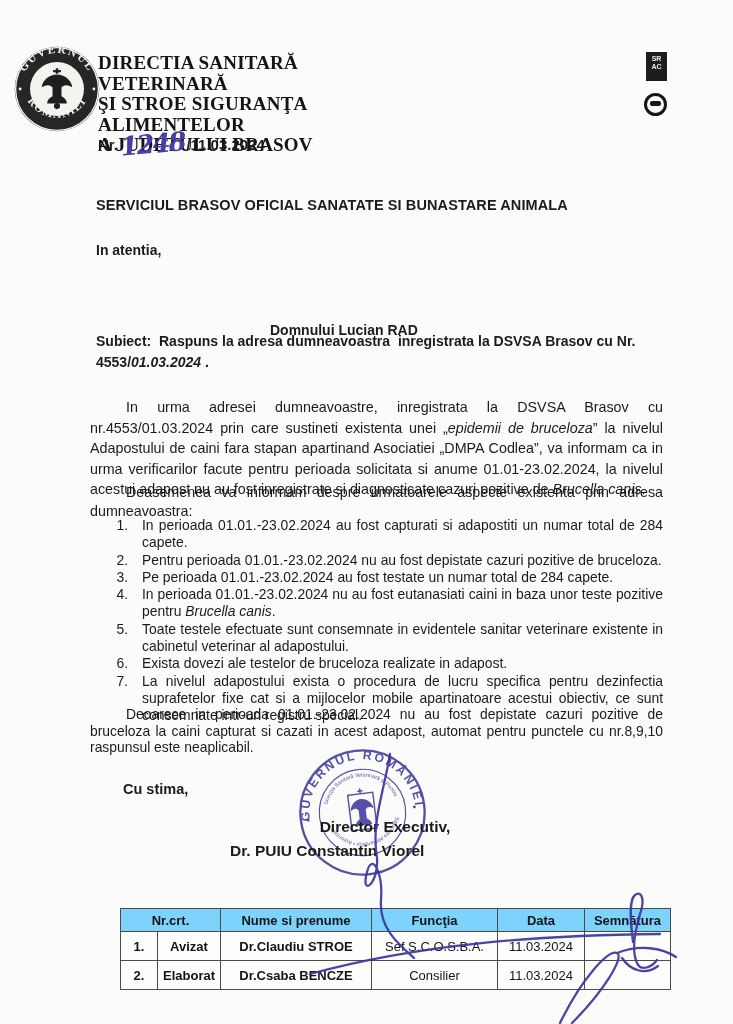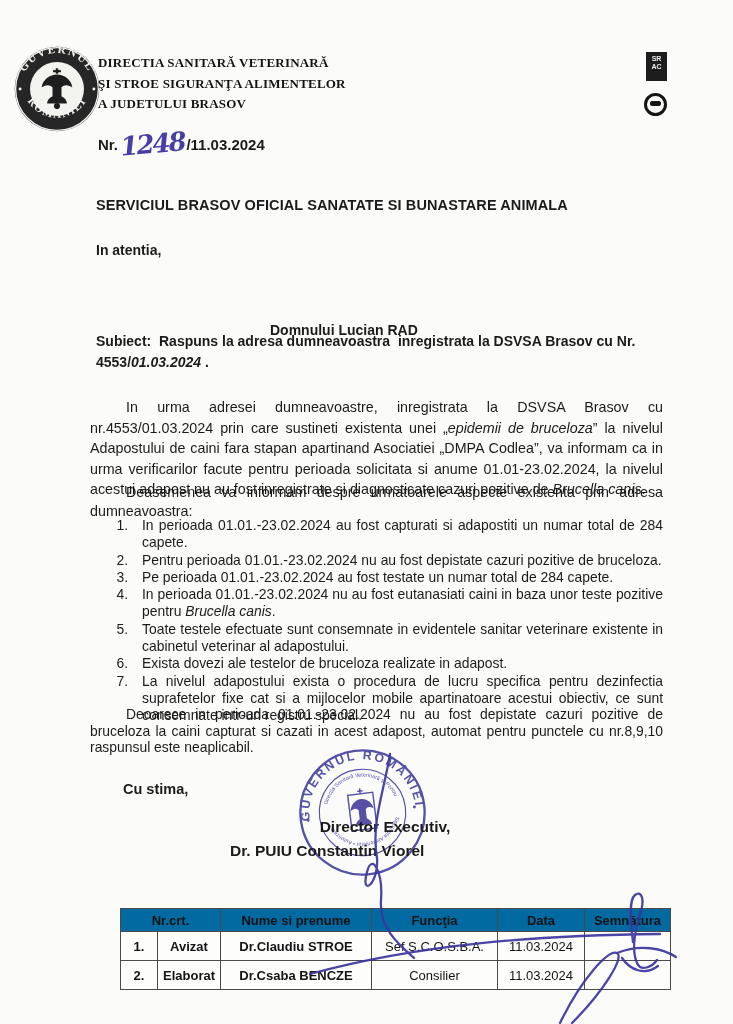--- a/index.html
+++ b/index.html
@@ -7,21 +7,21 @@
     position:relative;width:733px;height:1024px;margin:0 auto;
     background:#fbfbf9;overflow:hidden;
     font-family:"Liberation Sans","DejaVu Sans",sans-serif;
     color:#1b1b1b;
   }
   .abs{position:absolute;}
   
   .seal{left:12px;top:44px;width:90px;height:90px;}
   .org{left:98px;top:53px;width:330px;
     font-family:"Liberation Serif","DejaVu Serif",serif;
-    font-weight:bold;font-size:13px;line-height:20.5px;color:#141414;letter-spacing:.2px;}
+    font-weight:bold;font-size:19px;line-height:20.5px;color:#141414;letter-spacing:.2px;}
   .srac{left:646px;top:52px;width:21px;height:29px;background:#1d1d1d;color:#eee;
     font-size:7px;line-height:8px;font-weight:bold;text-align:center;padding-top:3px;box-sizing:border-box;}
   .ringicon{left:644px;top:93px;width:23px;height:23px;border:3.5px solid #161616;border-radius:50%;box-sizing:border-box;}
   .ringicon i{display:block;width:11px;height:5px;background:#161616;border-radius:2px;margin:5px auto 0;}
   .nrline{left:98px;top:136px;font-size:15px;font-weight:bold;}
   .handnum{display:inline-block;font-family:"DejaVu Serif","Liberation Serif",serif;
     font-style:italic;font-weight:bold;color:#473fa6;font-size:26px;line-height:10px;
     transform:rotate(-5deg) translateY(3px);letter-spacing:-2px;margin:0 2px;}
   
   .serviciul{left:96px;top:197px;font-size:14.5px;font-weight:bold;letter-spacing:.1px;}
@@ -41,21 +41,21 @@
   .director{left:245px;top:818px;width:280px;text-align:center;font-size:15.5px;font-weight:bold;}
   .drname{left:230px;top:842px;width:310px;font-size:15.5px;font-weight:bold;}
   
   .stampwrap{left:295px;top:745px;width:135px;height:135px;opacity:.88;transform:rotate(-7deg);}
   .inkoverlay{left:0;top:0;width:733px;height:1024px;pointer-events:none;}
   
   table.sig{position:absolute;left:120px;top:908px;border-collapse:collapse;
     font-size:13px;color:#141414;}
   table.sig th,table.sig td{border:1.5px solid #4a4a4a;padding:0 3px;text-align:center;
     height:28px;background:#fdfdfc;}
-  table.sig th{background:#0369a1;height:22px;font-size:13px;}
+  table.sig th{background:#7dd3fc;height:22px;font-size:13px;}
   td.shade{background:#e7e7e5;font-weight:bold;}
   td.namecell{font-weight:bold;}
   .w-nr{width:30px;} .w-role{width:56px;} .w-name{width:144px;}
   .w-func{width:119px;} .w-data{width:80px;} .w-sem{width:79px;}
 </style>
 </head>
 <body>
 
 <div class="page">
 

